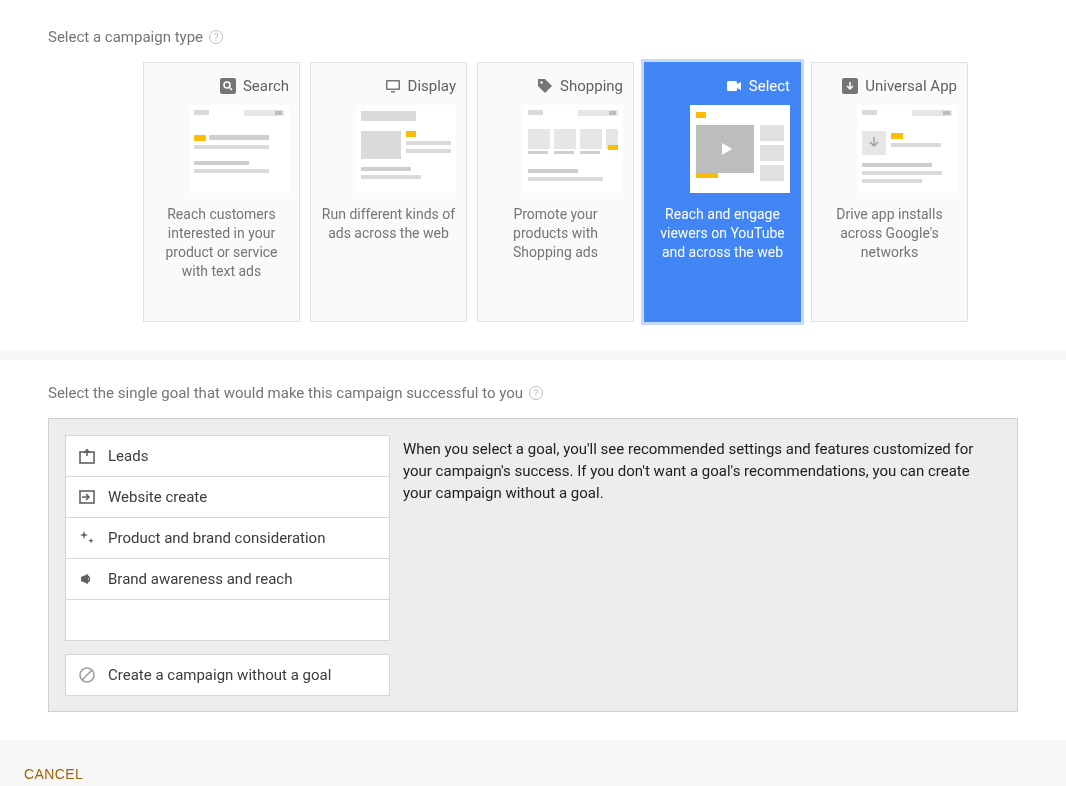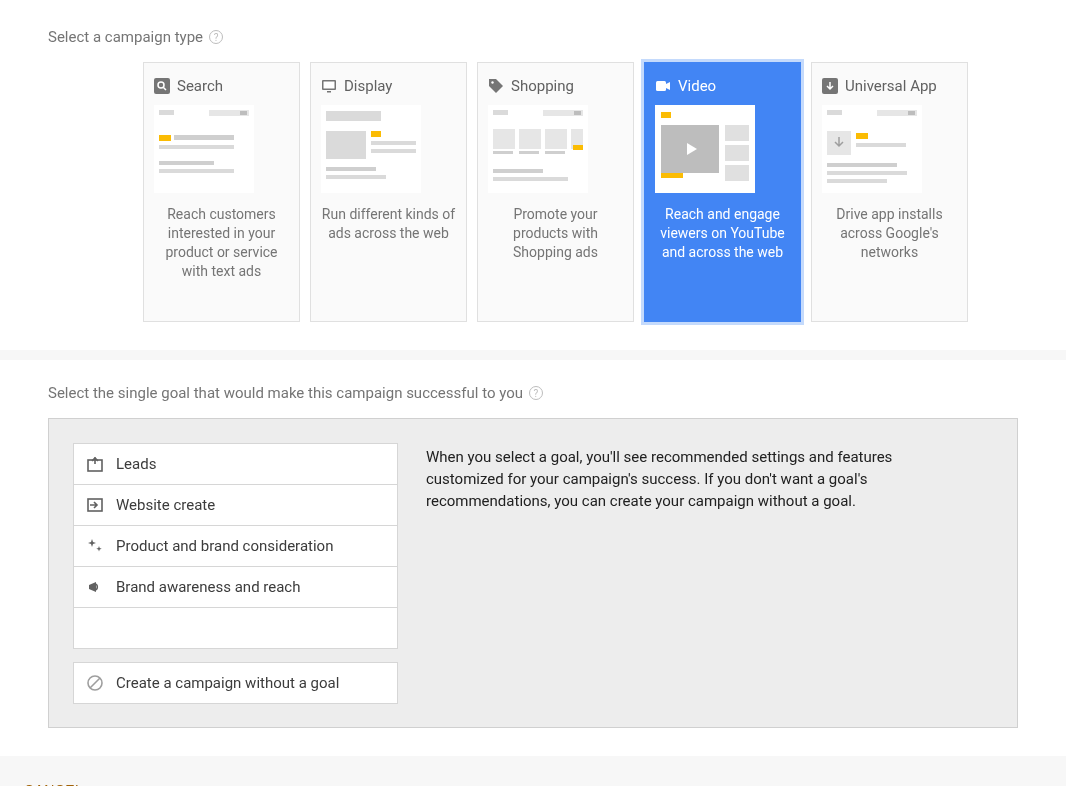--- a/index.html
+++ b/index.html
@@ -42,21 +42,21 @@
       gap: 10px;
       margin-left: 95px;
     }
     .campaign-card {
       width: 157px;
       height: 260px;
       border: 1px solid #e0e0e0;
       background: #fafafa;
       display: flex;
       flex-direction: column;
-      align-items: flex-start;
+      align-items: flex-end;
       padding: 14px 10px;
       cursor: pointer;
     }
     .campaign-card.selected {
       background: #4285f4;
       border: 1px solid #4285f4;
       box-shadow: 0 0 0 3px #c4dafc;
     }
     .card-title {
       display: flex;
@@ -99,23 +99,23 @@
       height: 10px;
       background: #f7f7f7;
     }
     .goals-section {
       background: #fff;
       padding: 24px 48px 28px 48px;
     }
     .goals-container {
       border: 1px solid #d0d0d0;
       background: #ededed;
-      padding: 24px;
-      display: flex;
-      gap: 28px;
+      padding: 16px;
+      display: flex;
+      gap: 13px;
     }
     .goals-list {
       width: 325px;
       display: flex;
       flex-direction: column;
     }
     .goal-item {
       background: #fff;
       border: 1px solid #d6d6d6;
       min-height: 42px;
@@ -277,21 +277,21 @@
     </div>
 
     <div class="campaign-card selected">
       <div class="card-title">
         <span class="card-icon">
           <svg viewBox="0 0 16 16">
               <rect x="1" y="3" width="10" height="10" rx="1.5" fill="#fff"></rect>
               <path d="M11 6 L15 4 L15 12 L11 10 Z" fill="#fff"></path>
             </svg>
         </span>
-        <span>Video</span>
+        <span>Select</span>
       </div>
       <div class="card-preview">
         <svg class="preview-svg" viewBox="0 0 100 88">
           <rect x="0" y="0" width="100" height="88" fill="#fff"></rect>
           <rect x="6" y="7" width="10" height="6" fill="#fbbc04"></rect>
           <rect x="6" y="20" width="58" height="48" fill="#bdbdbd"></rect>
           <path d="M32 38 L32 50 L42 44 Z" fill="#fff"></path>
           <rect x="6" y="68" width="22" height="5" fill="#fbbc04"></rect>
           <rect x="70" y="20" width="24" height="16" fill="#e0e0e0"></rect>
           <rect x="70" y="40" width="24" height="16" fill="#e0e0e0"></rect>

